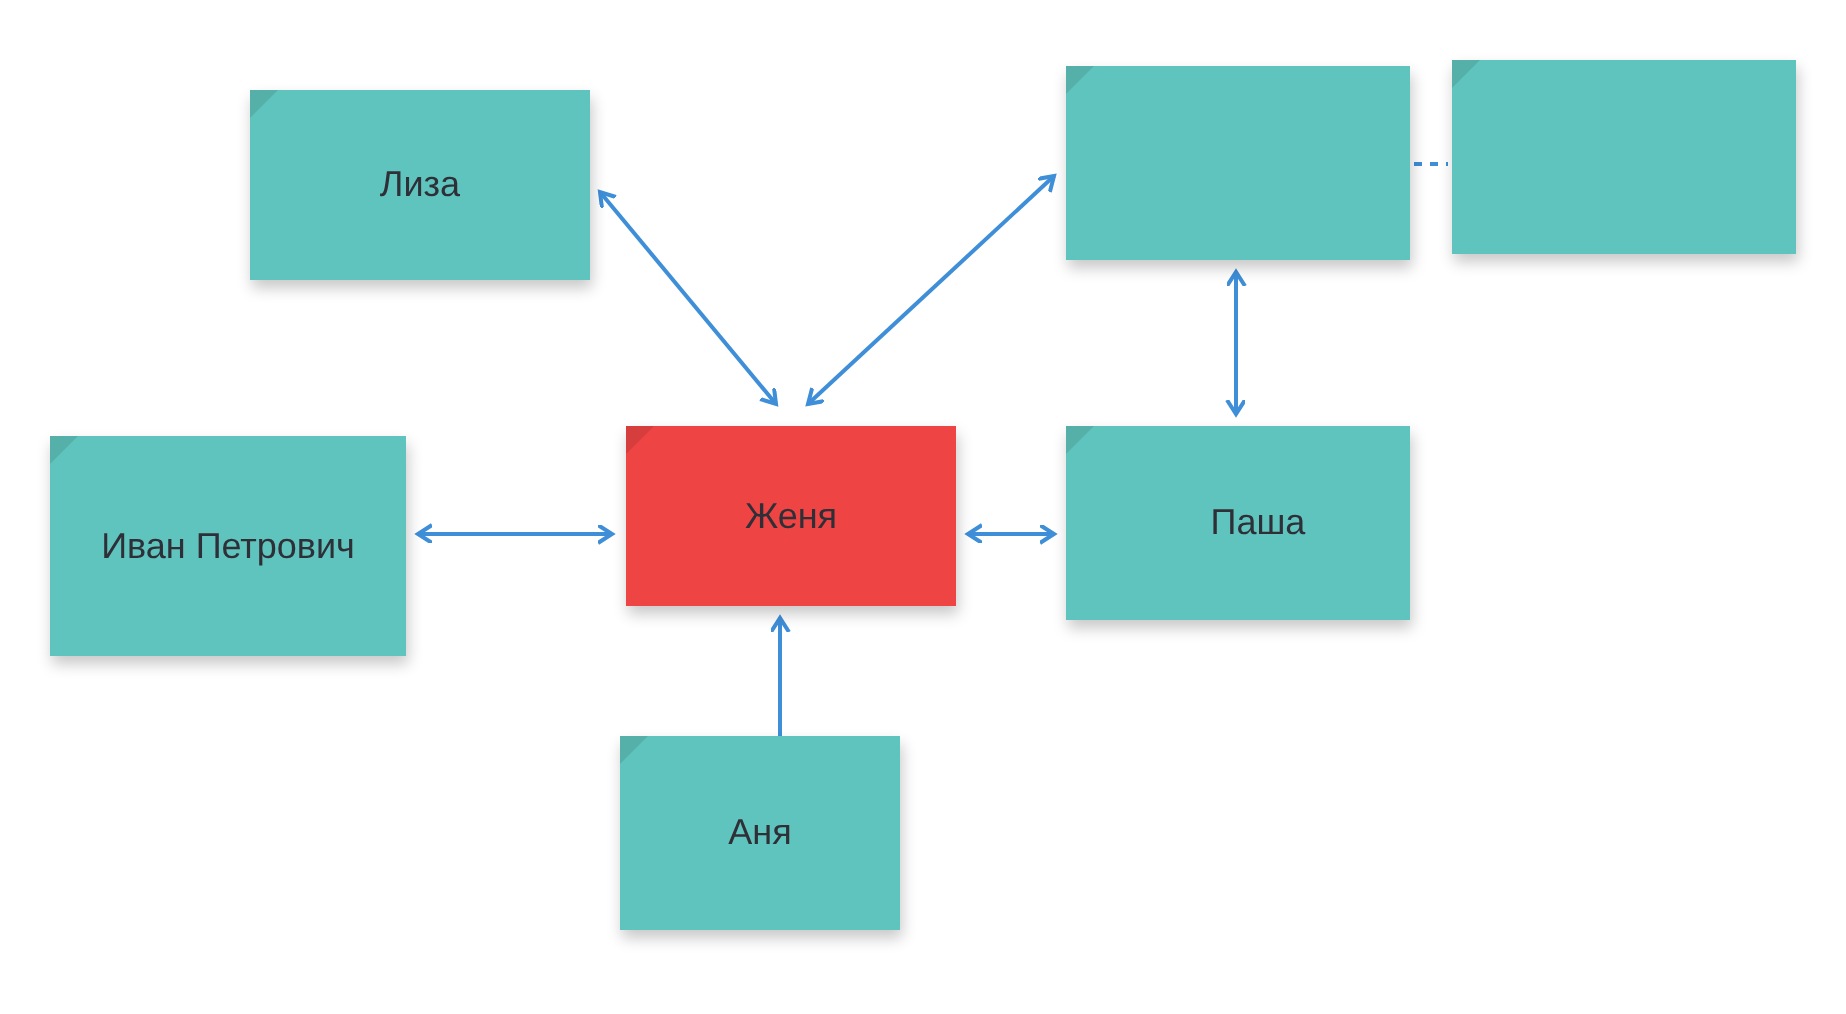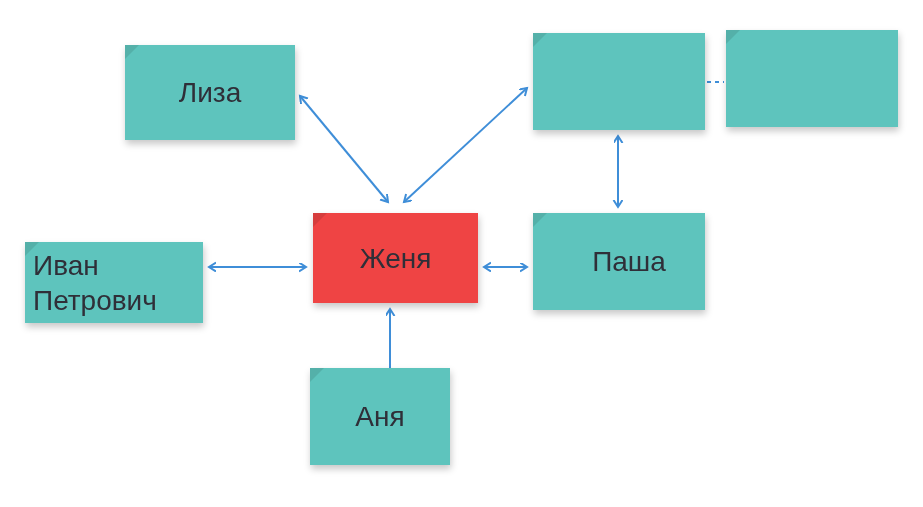--- a/index.html
+++ b/index.html
@@ -22,21 +22,21 @@
     width: 923px;
     height: 507px;
     pointer-events: none;
   }
   .note {
     position: absolute;
     display: flex;
     align-items: center;
     justify-content: center;
     text-align: left;
-    font-size: 28px;
+    font-size: 18px;
     line-height: 1.25;
     color: #2f2f38;
     box-shadow: 1px 4px 7px rgba(0,0,0,0.22);
     padding: 4px 8px;
     box-sizing: border-box;
     cursor: move;
     user-select: none;
   }
   .note.teal   { background: #5ec4bd; }
   .note.orange { background: #ef4444; }
@@ -78,21 +78,21 @@
       <div class="note teal" style="left: 125px; top: 45px; width: 170px; height: 95px;">
         <span class="fold"></span>
         <span class="label">Лиза</span>
       </div>
       <div class="note teal" style="left: 533px; top: 33px; width: 172px; height: 97px;">
         <span class="fold"></span>
       </div>
       <div class="note teal" style="left: 726px; top: 30px; width: 172px; height: 97px;">
         <span class="fold"></span>
       </div>
-      <div class="note teal" style="left: 25px; top: 218px; width: 178px; height: 81px; margin-top: 24px;">
+      <div class="note teal" style="left: 25px; top: 218px; width: 178px; height: 110px;">
         <span class="fold"></span>
         <span class="label">Иван Петрович</span>
       </div>
       <div class="note orange" style="left: 313px; top: 213px; width: 165px; height: 90px;">
         <span class="fold"></span>
         <span class="label">Женя</span>
       </div>
       <div class="note teal" style="left: 533px; top: 213px; width: 172px; height: 97px; padding-left: 28px;">
         <span class="fold"></span>
         <span class="label">Паша</span>

